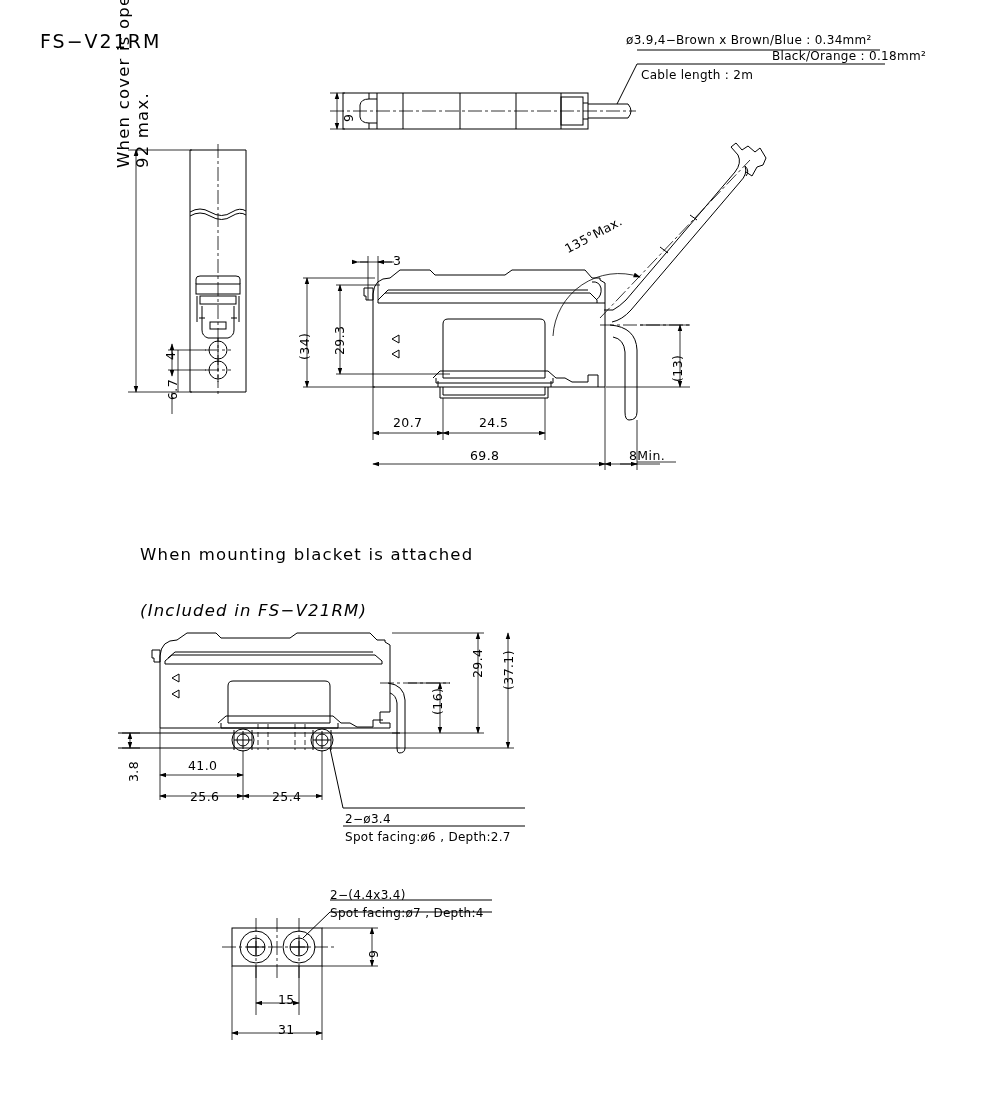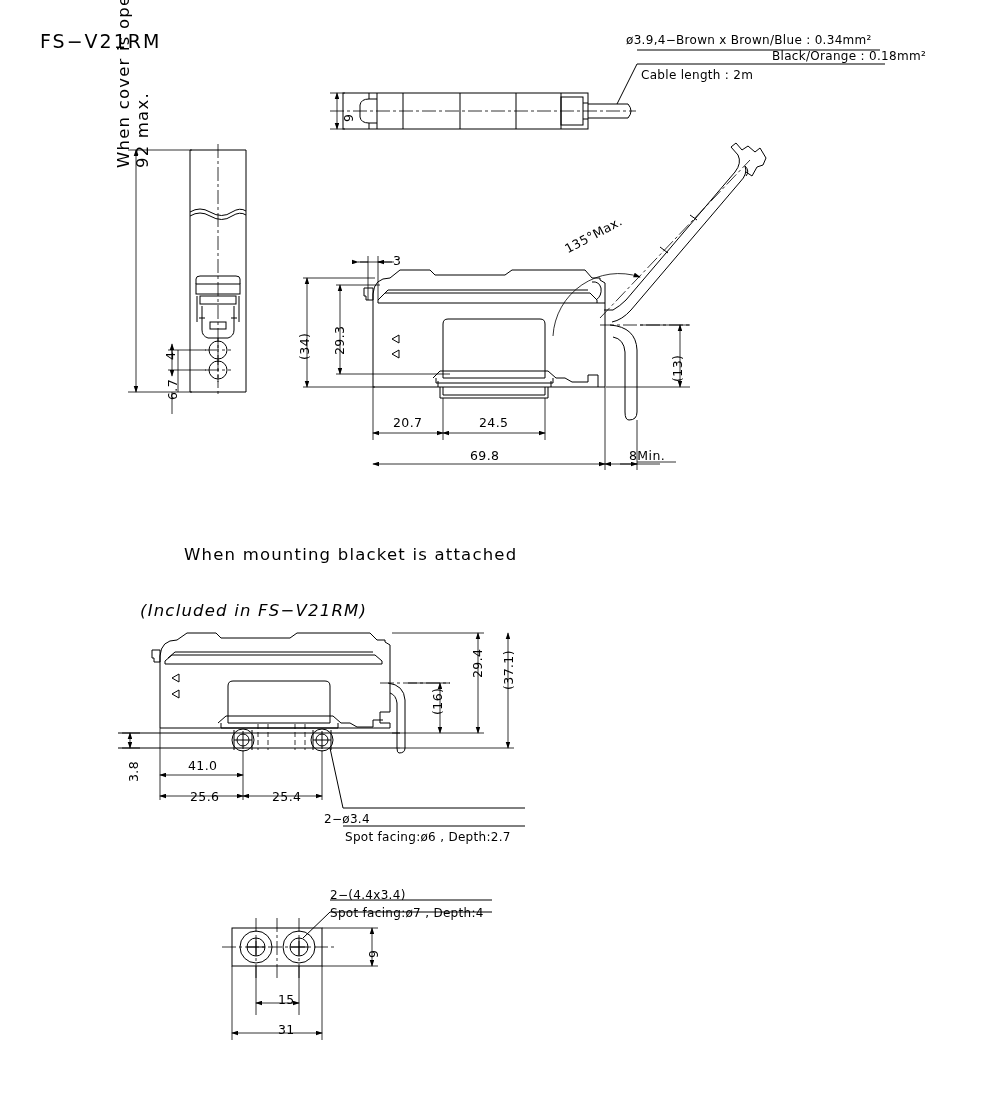--- a/index.html
+++ b/index.html
@@ -21,24 +21,24 @@
 <body>
 
 <div id="sheet">
 
   <div style="position:absolute;left:40px;top:30px;" class="t-title">FS−V21RM</div>
 
   <div style="position:absolute;left:626px;top:33px;" class="t-lead">ø3.9,4−Brown x Brown/Blue :  0.34mm²</div>
   <div style="position:absolute;left:743px;top:49px;margin-left:29px;" class="t-lead">Black/Orange :  0.18mm²</div>
   <div style="position:absolute;left:641px;top:68px;" class="t-lead">Cable length : 2m</div>
 
-  <div style="position:absolute;left:140px;top:545px;margin-left:44px;" class="t-note">When mounting blacket is attached</div>
+  <div style="position:absolute;left:140px;top:545px;" class="t-note">When mounting blacket is attached</div>
   <div style="position:absolute;left:140px;top:601px;font-style:italic;" class="t-note">(Included in FS−V21RM)</div>
 
-  <div style="position:absolute;left:324px;top:812px;" class="t-lead">2−ø3.4</div>
+  <div style="position:absolute;left:345px;top:812px;" class="t-lead">2−ø3.4</div>
   <div style="position:absolute;left:345px;top:830px;" class="t-lead">Spot facing:ø6 , Depth:2.7</div>
 
   <div style="position:absolute;left:330px;top:888px;" class="t-lead">2−(4.4x3.4)</div>
   <div style="position:absolute;left:330px;top:906px;" class="t-lead">Spot facing:ø7 , Depth:4</div>
 
   <div style="position:absolute;left:114px;top:168px;width:230px;transform:rotate(-90deg);transform-origin:0 0;" class="t-note">When cover is opened : 92 max.</div>
   <div style="position:absolute;left:163px;top:360px;transform:rotate(-90deg);transform-origin:0 0;" class="t-dim">4</div>
   <div style="position:absolute;left:165px;top:400px;transform:rotate(-90deg);transform-origin:0 0;" class="t-dim">6.7</div>
   <div style="position:absolute;left:341px;top:122px;transform:rotate(-90deg);transform-origin:0 0;" class="t-dim">9</div>
 

